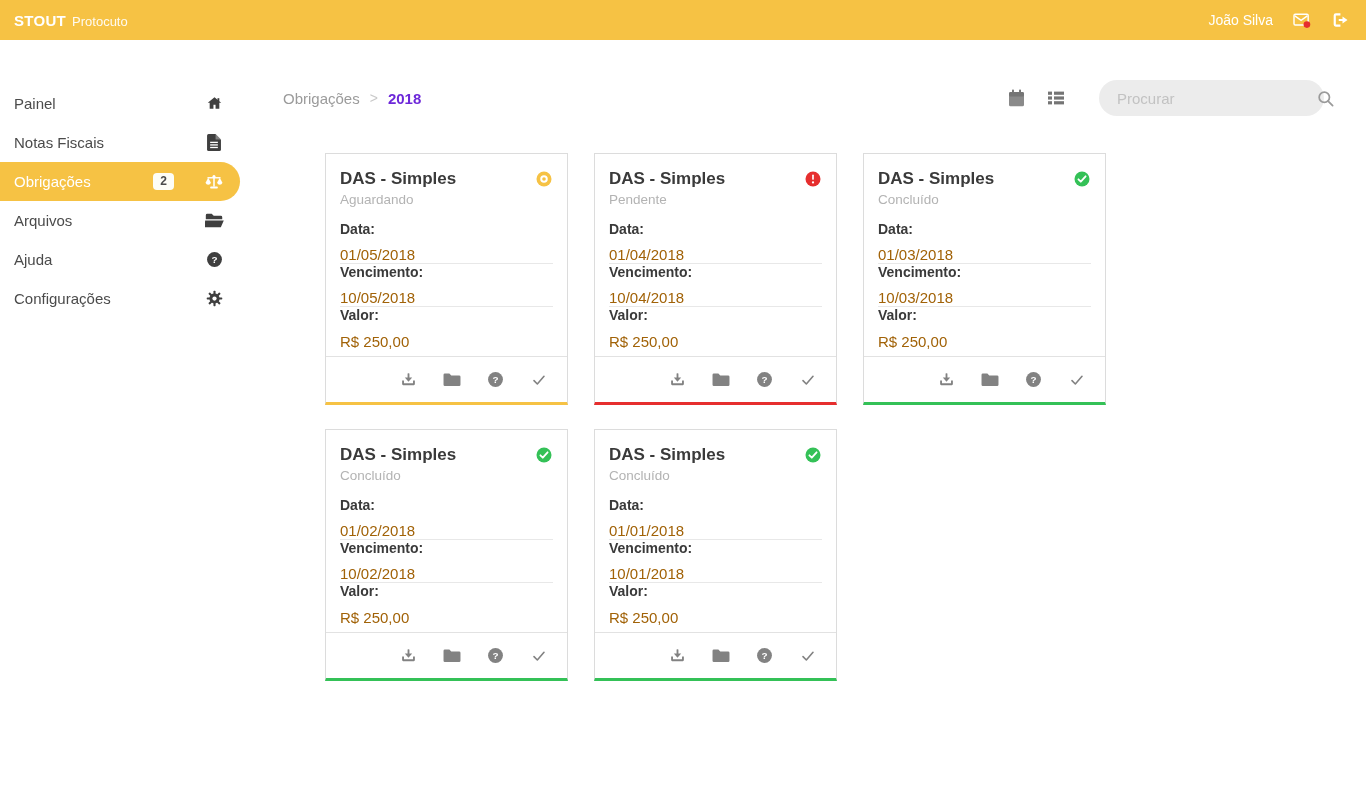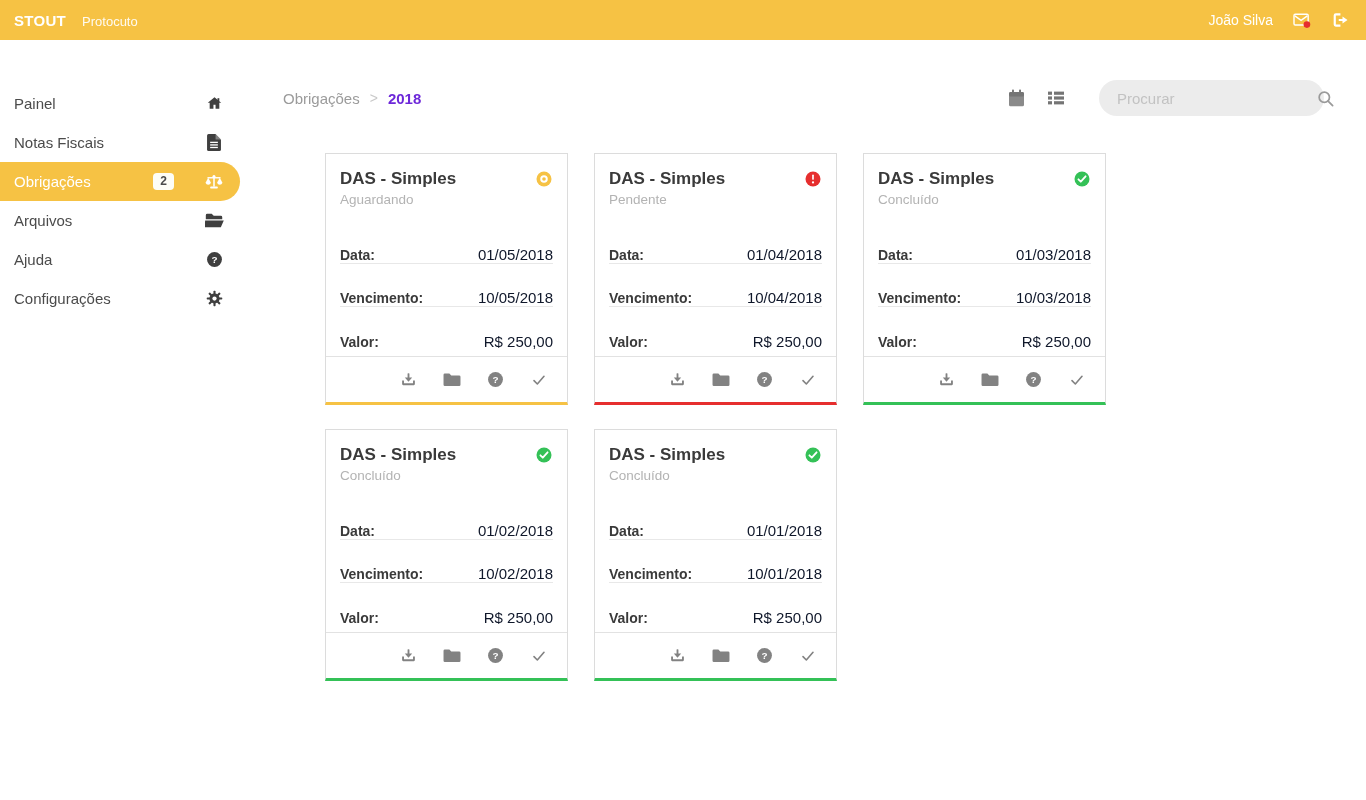--- a/index.html
+++ b/index.html
@@ -16,21 +16,21 @@
   body{
     font-family:"Liberation Sans","DejaVu Sans",sans-serif;
     background:#ffffff;color:var(--c-text);
   }
   
   .topbar{
     height:40px;background:var(--c-yellow);
     display:flex;align-items:center;justify-content:space-between;
     padding:0 16px 0 14px;
   }
-  .brand{display:flex;align-items:baseline;gap:16px;}
+  .brand{display:flex;align-items:baseline;gap:6px;}
   .brand-name{color:#fff;font-weight:bold;font-size:15px;letter-spacing:.3px;}
   .brand-app{color:rgba(255,255,255,.92);font-size:13px;}
   .topbar-right{display:flex;align-items:center;gap:18px;}
   .user-name{color:#fff;font-size:14px;}
   .tb-icon{display:inline-flex;position:relative;cursor:pointer;}
   .tb-icon svg{display:block;}
   
   .layout{display:flex;height:760px;}
   .sidebar{width:240px;flex:0 0 240px;padding-top:44px;}
   .side-item{
@@ -73,24 +73,24 @@
   .cards{display:flex;flex-wrap:wrap;gap:24px 26px;padding-left:42px;}
   .card{
     width:243px;background:#fff;border:1px solid var(--c-border);
     border-bottom-width:3px;
   }
   .card-header{padding:13px 14px 0;display:flex;justify-content:space-between;align-items:flex-start;}
   .card-title{font-size:17px;font-weight:bold;color:#3a3a3a;line-height:24px;}
   .status-icon{display:inline-flex;margin-top:3px;}
   .card-sub{padding:0 14px;font-size:13.5px;color:#b3b3b3;line-height:17px;}
   .card-body{margin-top:13px;padding:0 14px;}
-  .crow{height:43px;display:flex;align-items:flex-end;justify-content:space-between;border-bottom:1px solid #e8e8e8;}
+  .crow{height:43px;display:flex;align-items:flex-start;justify-content:space-between;border-bottom:1px solid #e8e8e8;flex-direction:column;}
   .crow:last-child{border-bottom:none;}
   .crow .k{font-size:14px;font-weight:bold;color:#3a3a3a;}
-  .crow .v{font-size:15px;color:#0f172a;}
+  .crow .v{font-size:15px;color:#a16207;}
   .card-footer{
     margin-top:6px;border-top:1px solid #e2e2e2;height:46px;
     display:flex;align-items:center;justify-content:flex-end;gap:26px;padding-right:19px;
   }
   .card-footer span{display:inline-flex;color:#828282;cursor:pointer;}
 </style>
 </head>
 <body>
 
 <header class="topbar">

